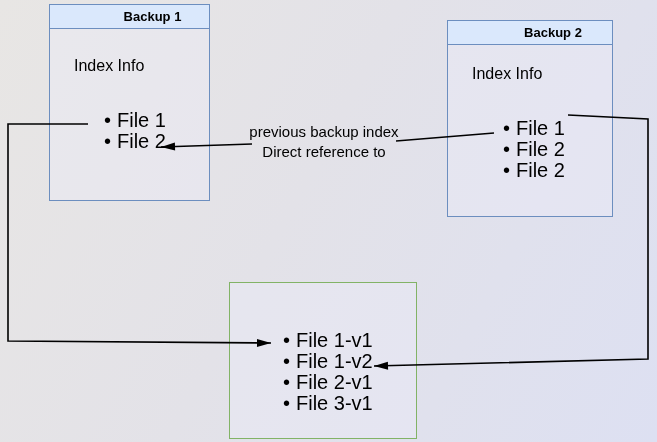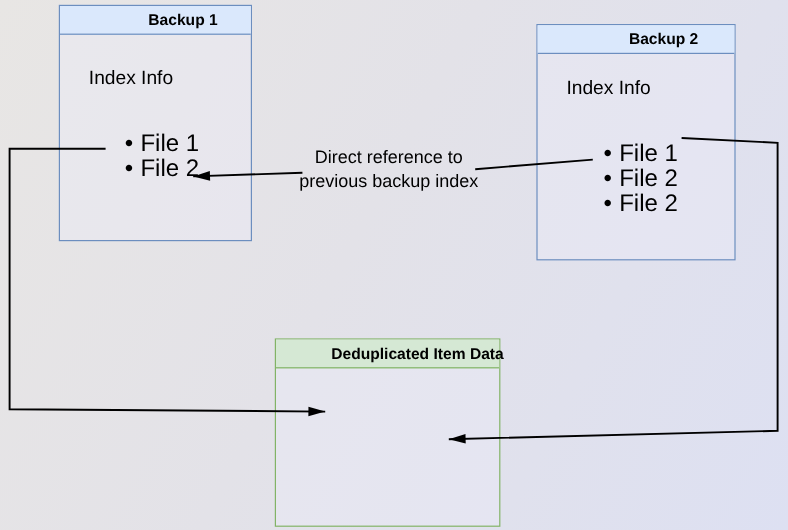--- a/index.html
+++ b/index.html
@@ -103,26 +103,31 @@
     <div class="hdr">Backup 2</div>
     <div class="subtitle">Index Info</div>
     <ul class="filelist">
       <li>File 1</li>
       <li>File 2</li>
       <li>File 2</li>
     </ul>
   </div>
 
   <div class="box green" id="dedup">
-    <div class="hdr">Deduplicated Item Data</div>
+    <ul class="filelist">
+      <li>File 1-v1</li>
+      <li>File 1-v2</li>
+      <li>File 2-v1</li>
+      <li>File 3-v1</li>
+    </ul>
   </div>
 
   <div class="edge-label">
+    <div>previous backup index</div>
     <div>Direct reference to</div>
-    <div>previous backup index</div>
   </div>
 
   <svg class="edges" width="657" height="442" viewBox="0 0 657 442">
     <defs>
       <marker id="arr" viewBox="0 0 16 10" refX="15" refY="5" markerWidth="16" markerHeight="10" orient="auto" markerUnits="userSpaceOnUse">
         <path d="M1,1 L15,5 L1,9 Z" fill="#000"></path>
       </marker>
     </defs>
     <polyline class="wire" points="88,124 8,124 8,341 271,343" marker-end="url(#arr)"></polyline>
     <polyline class="wire" points="568,115 648,119 648,359 374,366" marker-end="url(#arr)"></polyline>

